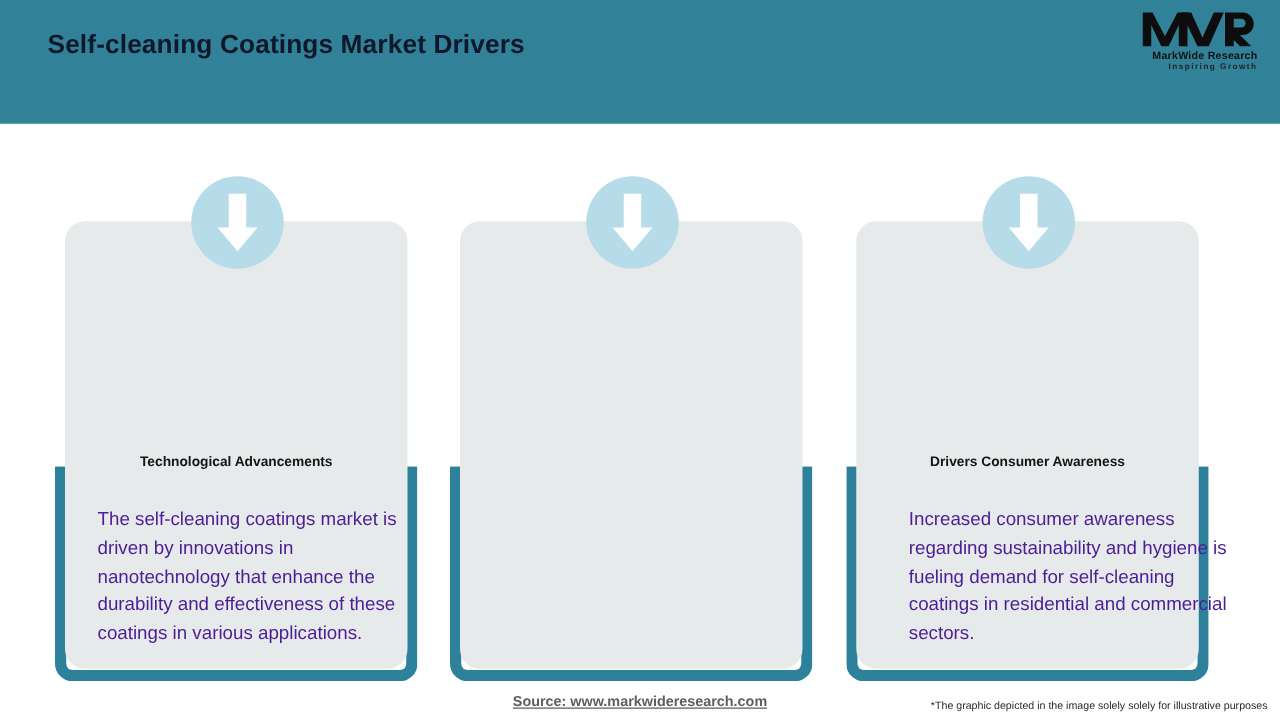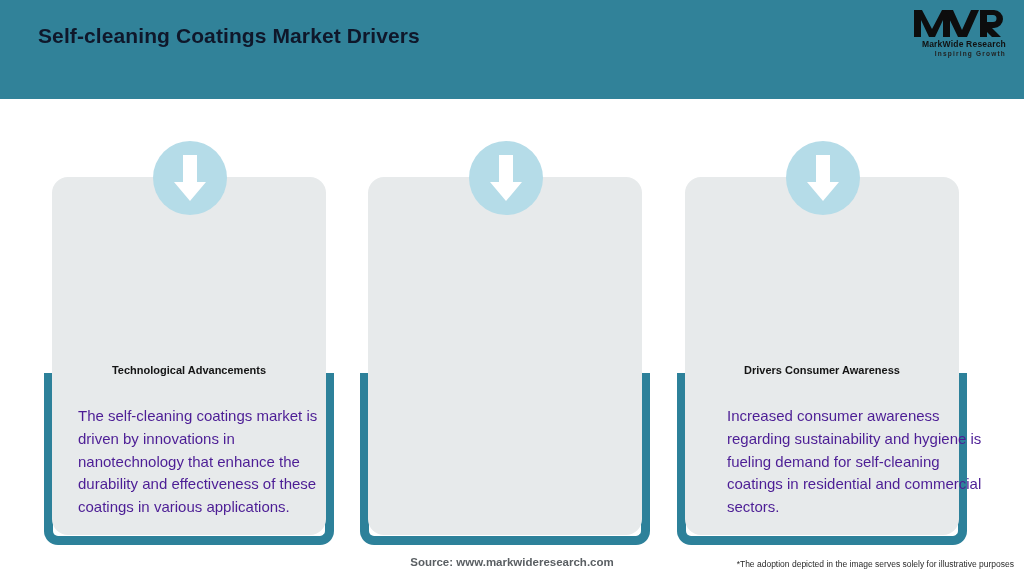--- a/index.html
+++ b/index.html
@@ -154,20 +154,21 @@
   
   .footer-source {
     position: absolute;
     left: 0;
     top: 556px;
     width: 1024px;
     text-align: center;
     font-size: 11.5px;
     font-weight: bold;
     color: #5a5f63;
+    text-decoration: underline;
   }
   .footer-disclaimer {
     position: absolute;
     right: 10px;
     top: 559px;
     font-size: 8.5px;
     color: #2a2a2a;
     white-space: nowrap;
   }
 </style>
@@ -227,13 +228,13 @@
     <div class="icon-circle">
       <svg width="74" height="74" viewBox="0 0 74 74" aria-hidden="true">
         <polygon fill="#ffffff" points="30,14 44,14 44,41 53,41 37,60 21,41 30,41"></polygon>
       </svg>
     </div>
   </div>
 
 </div>
 
 <div class="footer-source">Source: www.markwideresearch.com</div>
-<div class="footer-disclaimer">*The adoption depicted in the image serves solely for illustrative purposes</div>
+<div class="footer-disclaimer">*The graphic depicted in the image solely solely for illustrative purposes</div>
 
 </body></html>

